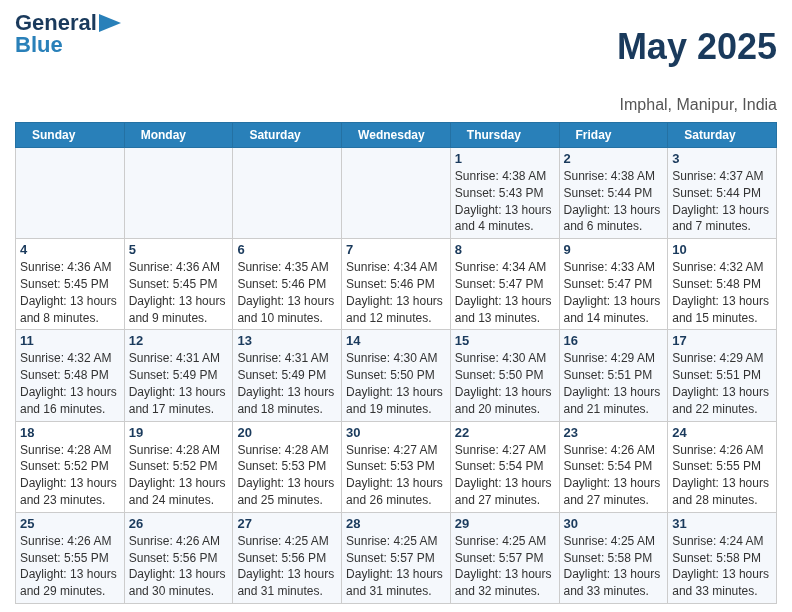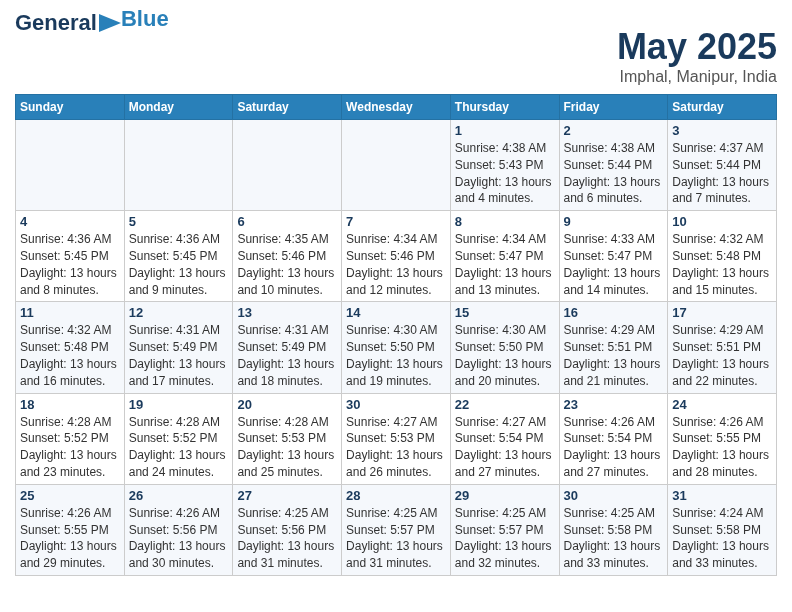--- a/index.html
+++ b/index.html
@@ -15,46 +15,48 @@
       padding: 10px 15px 5px 15px;
     }
     .header-section {
       display: flex;
       justify-content: space-between;
       align-items: flex-start;
       margin-bottom: 8px;
     }
     .logo {
       display: flex;
+      flex-direction: column;
       align-items: flex-start;
     }
     .title-section {
       text-align: right;
     }
     .month-title {
       font-size: 36px;
       font-weight: bold;
       color: #1a3a5c;
       margin-top: 16px;
     }
     .location-title {
       font-size: 16px;
       color: #555;
+      margin-top: 28px;
     }
     table {
       width: 100%;
       border-collapse: collapse;
       table-layout: fixed;
     }
     thead th {
       background-color: #2980b9;
       color: #fff;
       font-size: 12px;
       font-weight: bold;
-      padding: 5px 4px;
+      padding: 5px 16px;
       text-align: left;
       border: 1px solid #2471a3;
     }
     tbody td {
       border: 1px solid #ccc;
       vertical-align: top;
       padding: 3px 4px;
       font-size: 9.5px;
       color: #333;
       height: 80px;

